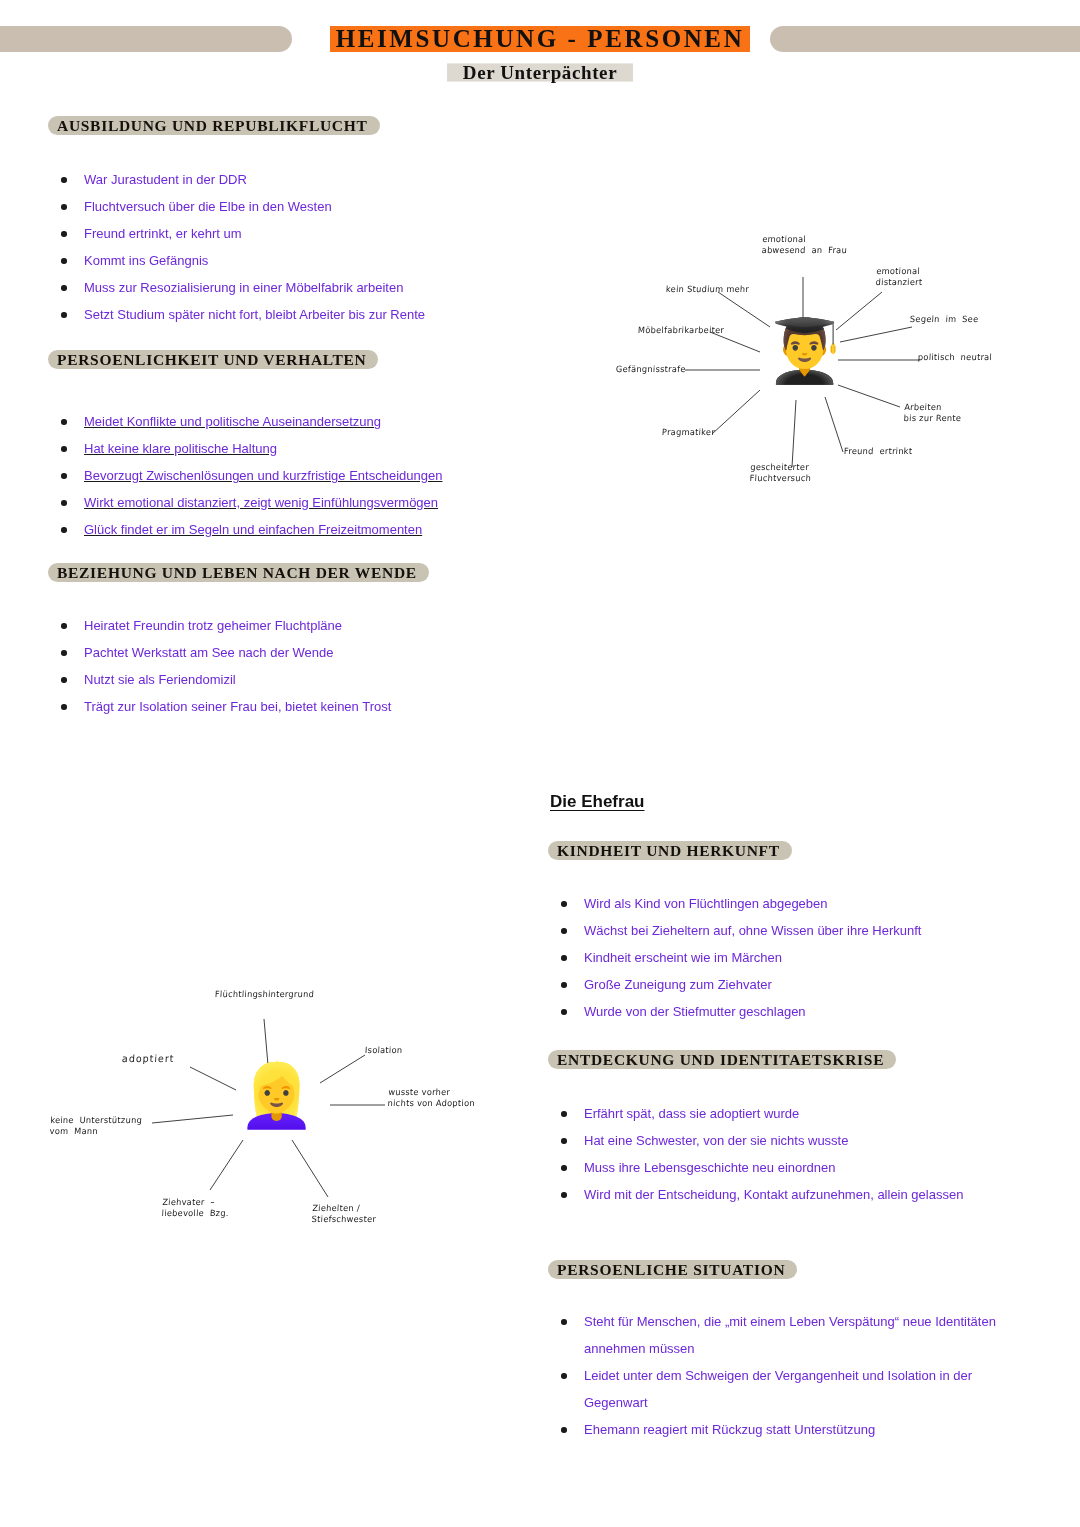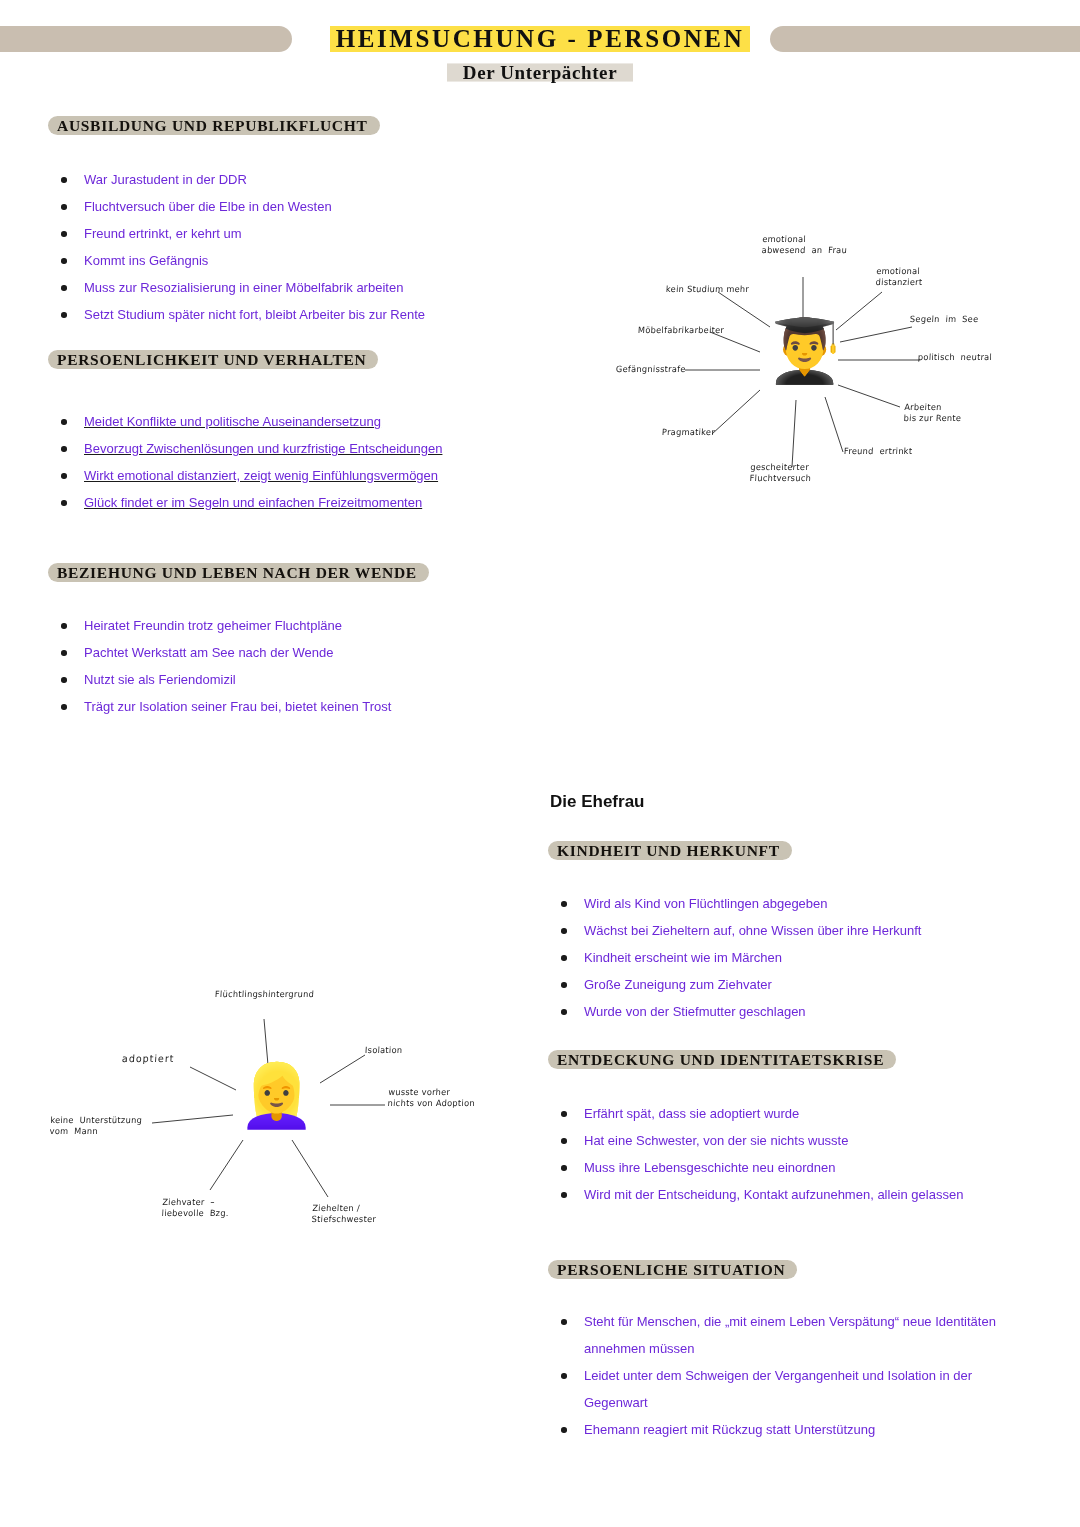--- a/index.html
+++ b/index.html
@@ -30,21 +30,21 @@
   .title-text {
     font-family: "Liberation Serif", serif;
     font-weight: bold;
     font-size: 25px;
     letter-spacing: 2.6px;
     color: #111111;
     white-space: nowrap;
     padding: 0 6px;
     position: relative;
     z-index: 2;
-    background: #fde047;
+    background: #f97316;
     line-height: 26px;
   }
   .title-band::before {
     content: "";
     position: absolute;
     left: 0;
     top: 4px;
     width: 292px;
     height: 26px;
     background: #c9beb0;
@@ -118,20 +118,21 @@
     border-radius: 50%;
     background: #1b1b1b;
   }
 
   
   .person-head {
     font-family: "Liberation Sans", sans-serif;
     font-weight: bold;
     font-size: 17px;
     color: #111111;
+    text-decoration: underline;
     text-underline-offset: 3px;
     display: inline-block;
   }
 
   
   .block { position: absolute; }
 
   
   .mindmap {
     position: absolute;
@@ -182,20 +183,21 @@
     <li>Setzt Studium später nicht fort, bleibt Arbeiter bis zur Rente</li>
   </ul>
 </div>
 
 <div class="block" style="left:48px; top:350px;">
   <div class="sec-head">PERSOENLICHKEIT UND VERHALTEN</div>
 </div>
 <div class="block" style="left:48px; top:408px; width:580px;text-decoration:underline;">
   <ul class="bullets">
     <li>Meidet Konflikte und politische Auseinandersetzung</li>
+    <li>Hat keine klare politische Haltung</li>
     <li>Bevorzugt Zwischenlösungen und kurzfristige Entscheidungen</li>
     <li>Wirkt emotional distanziert, zeigt wenig Einfühlungsvermögen</li>
     <li>Glück findet er im Segeln und einfachen Freizeitmomenten</li>
   </ul>
 </div>
 
 <div class="block" style="left:48px; top:563px;">
   <div class="sec-head">BEZIEHUNG UND LEBEN NACH DER WENDE</div>
 </div>
 <div class="block" style="left:48px; top:612px; width:560px;">

